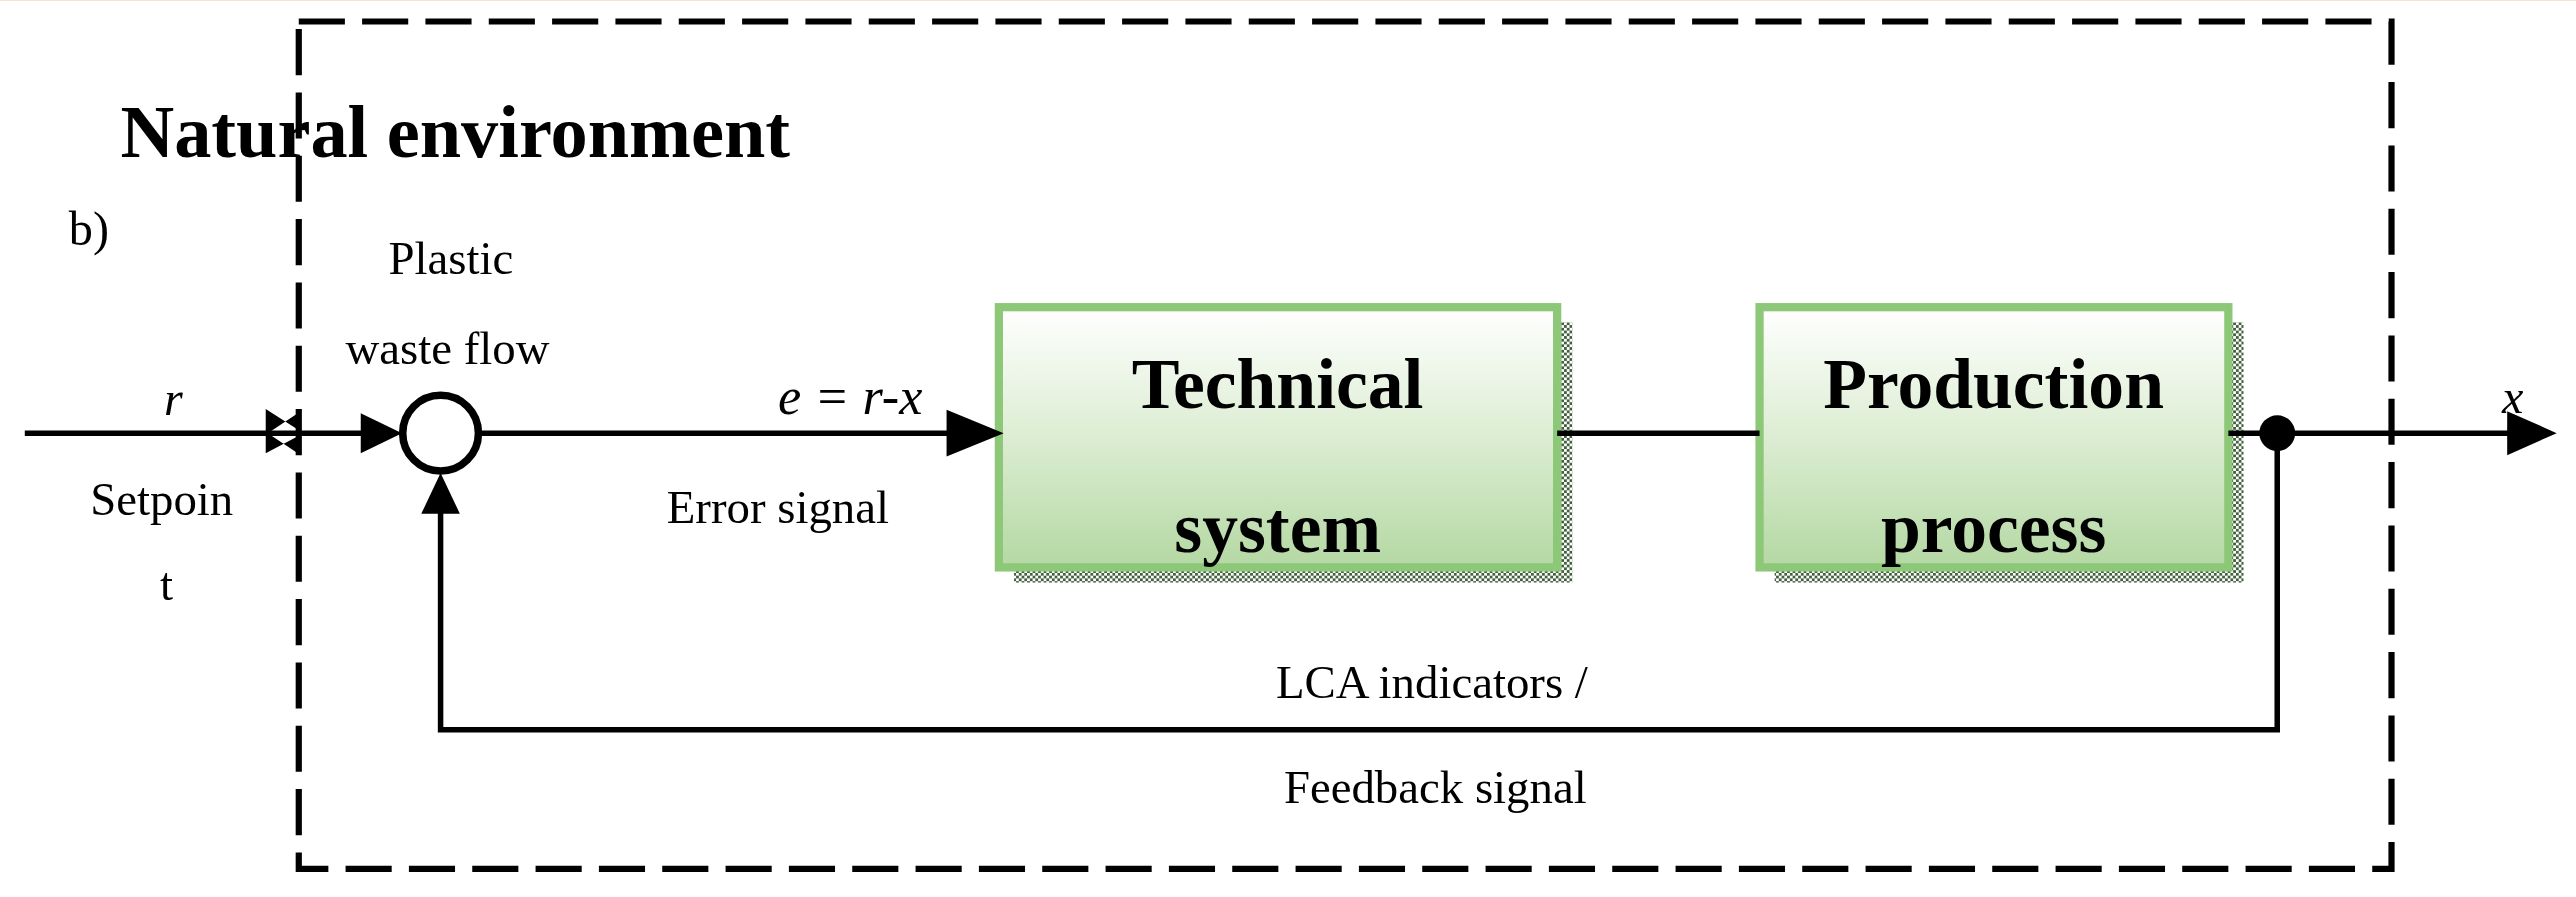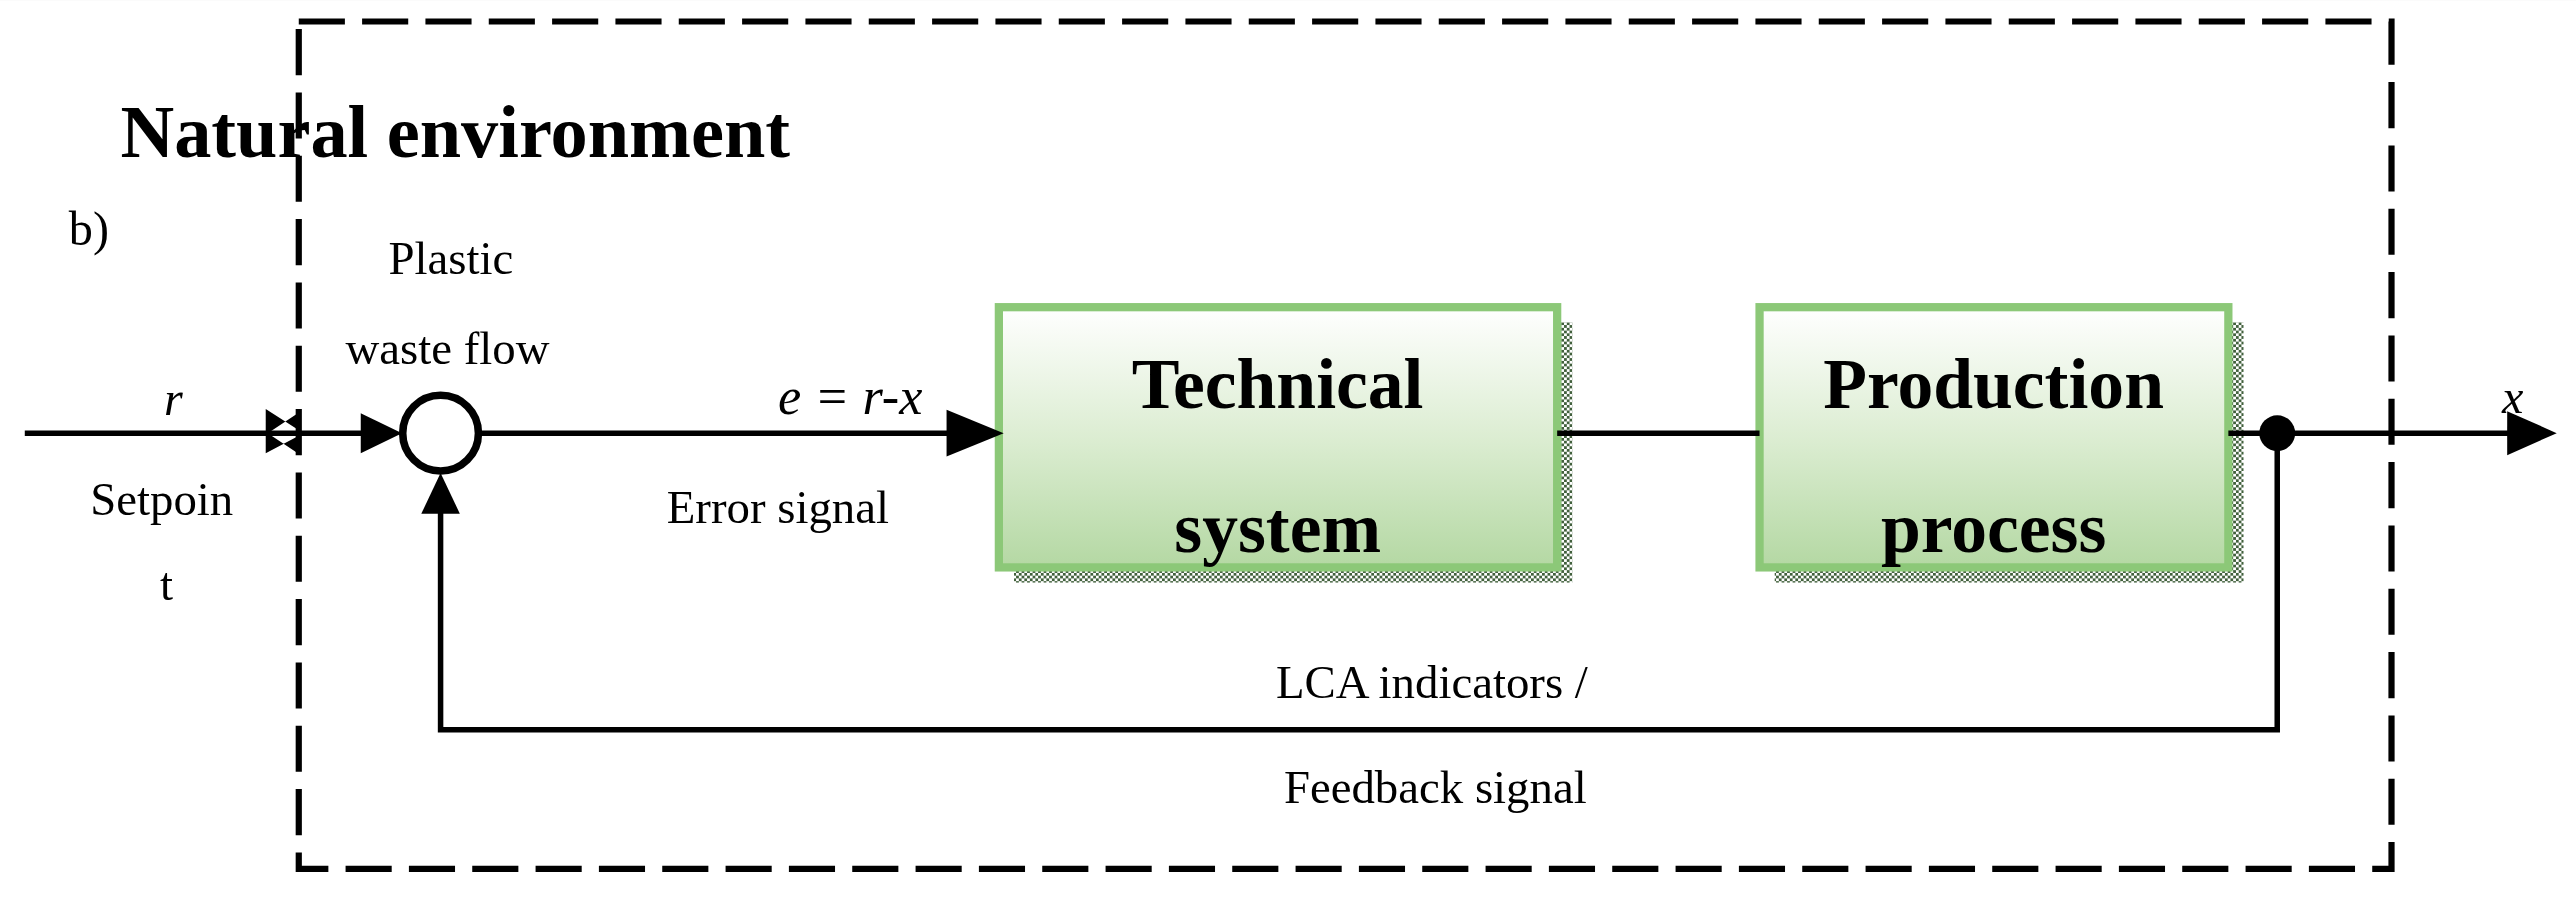--- a/index.html
+++ b/index.html
@@ -1,16 +1,16 @@
 <!DOCTYPE html>
 <html style="font-size:11px"><head>
 <meta charset="utf-8">
 <style>
   html, body { margin: 0; padding: 0; background: #ffffff; }
-  .stage { width: 2576px; height: 898px; position: relative; background: #e5e5e5; }
+  .stage { width: 2576px; height: 898px; position: relative; background: #c2410c; }
   svg { display: block; }
   text {
     font-family: "Liberation Serif", "DejaVu Serif", serif;
     fill: #000000;
   }
   .lbl   { font-size: 68px; }
   .title { font-size: 108px; font-weight: bold; }
   .panel { font-size: 70px; }
   .eq    { font-size: 76px; font-style: italic; }
   .sym   { font-size: 70px; font-style: italic; }

